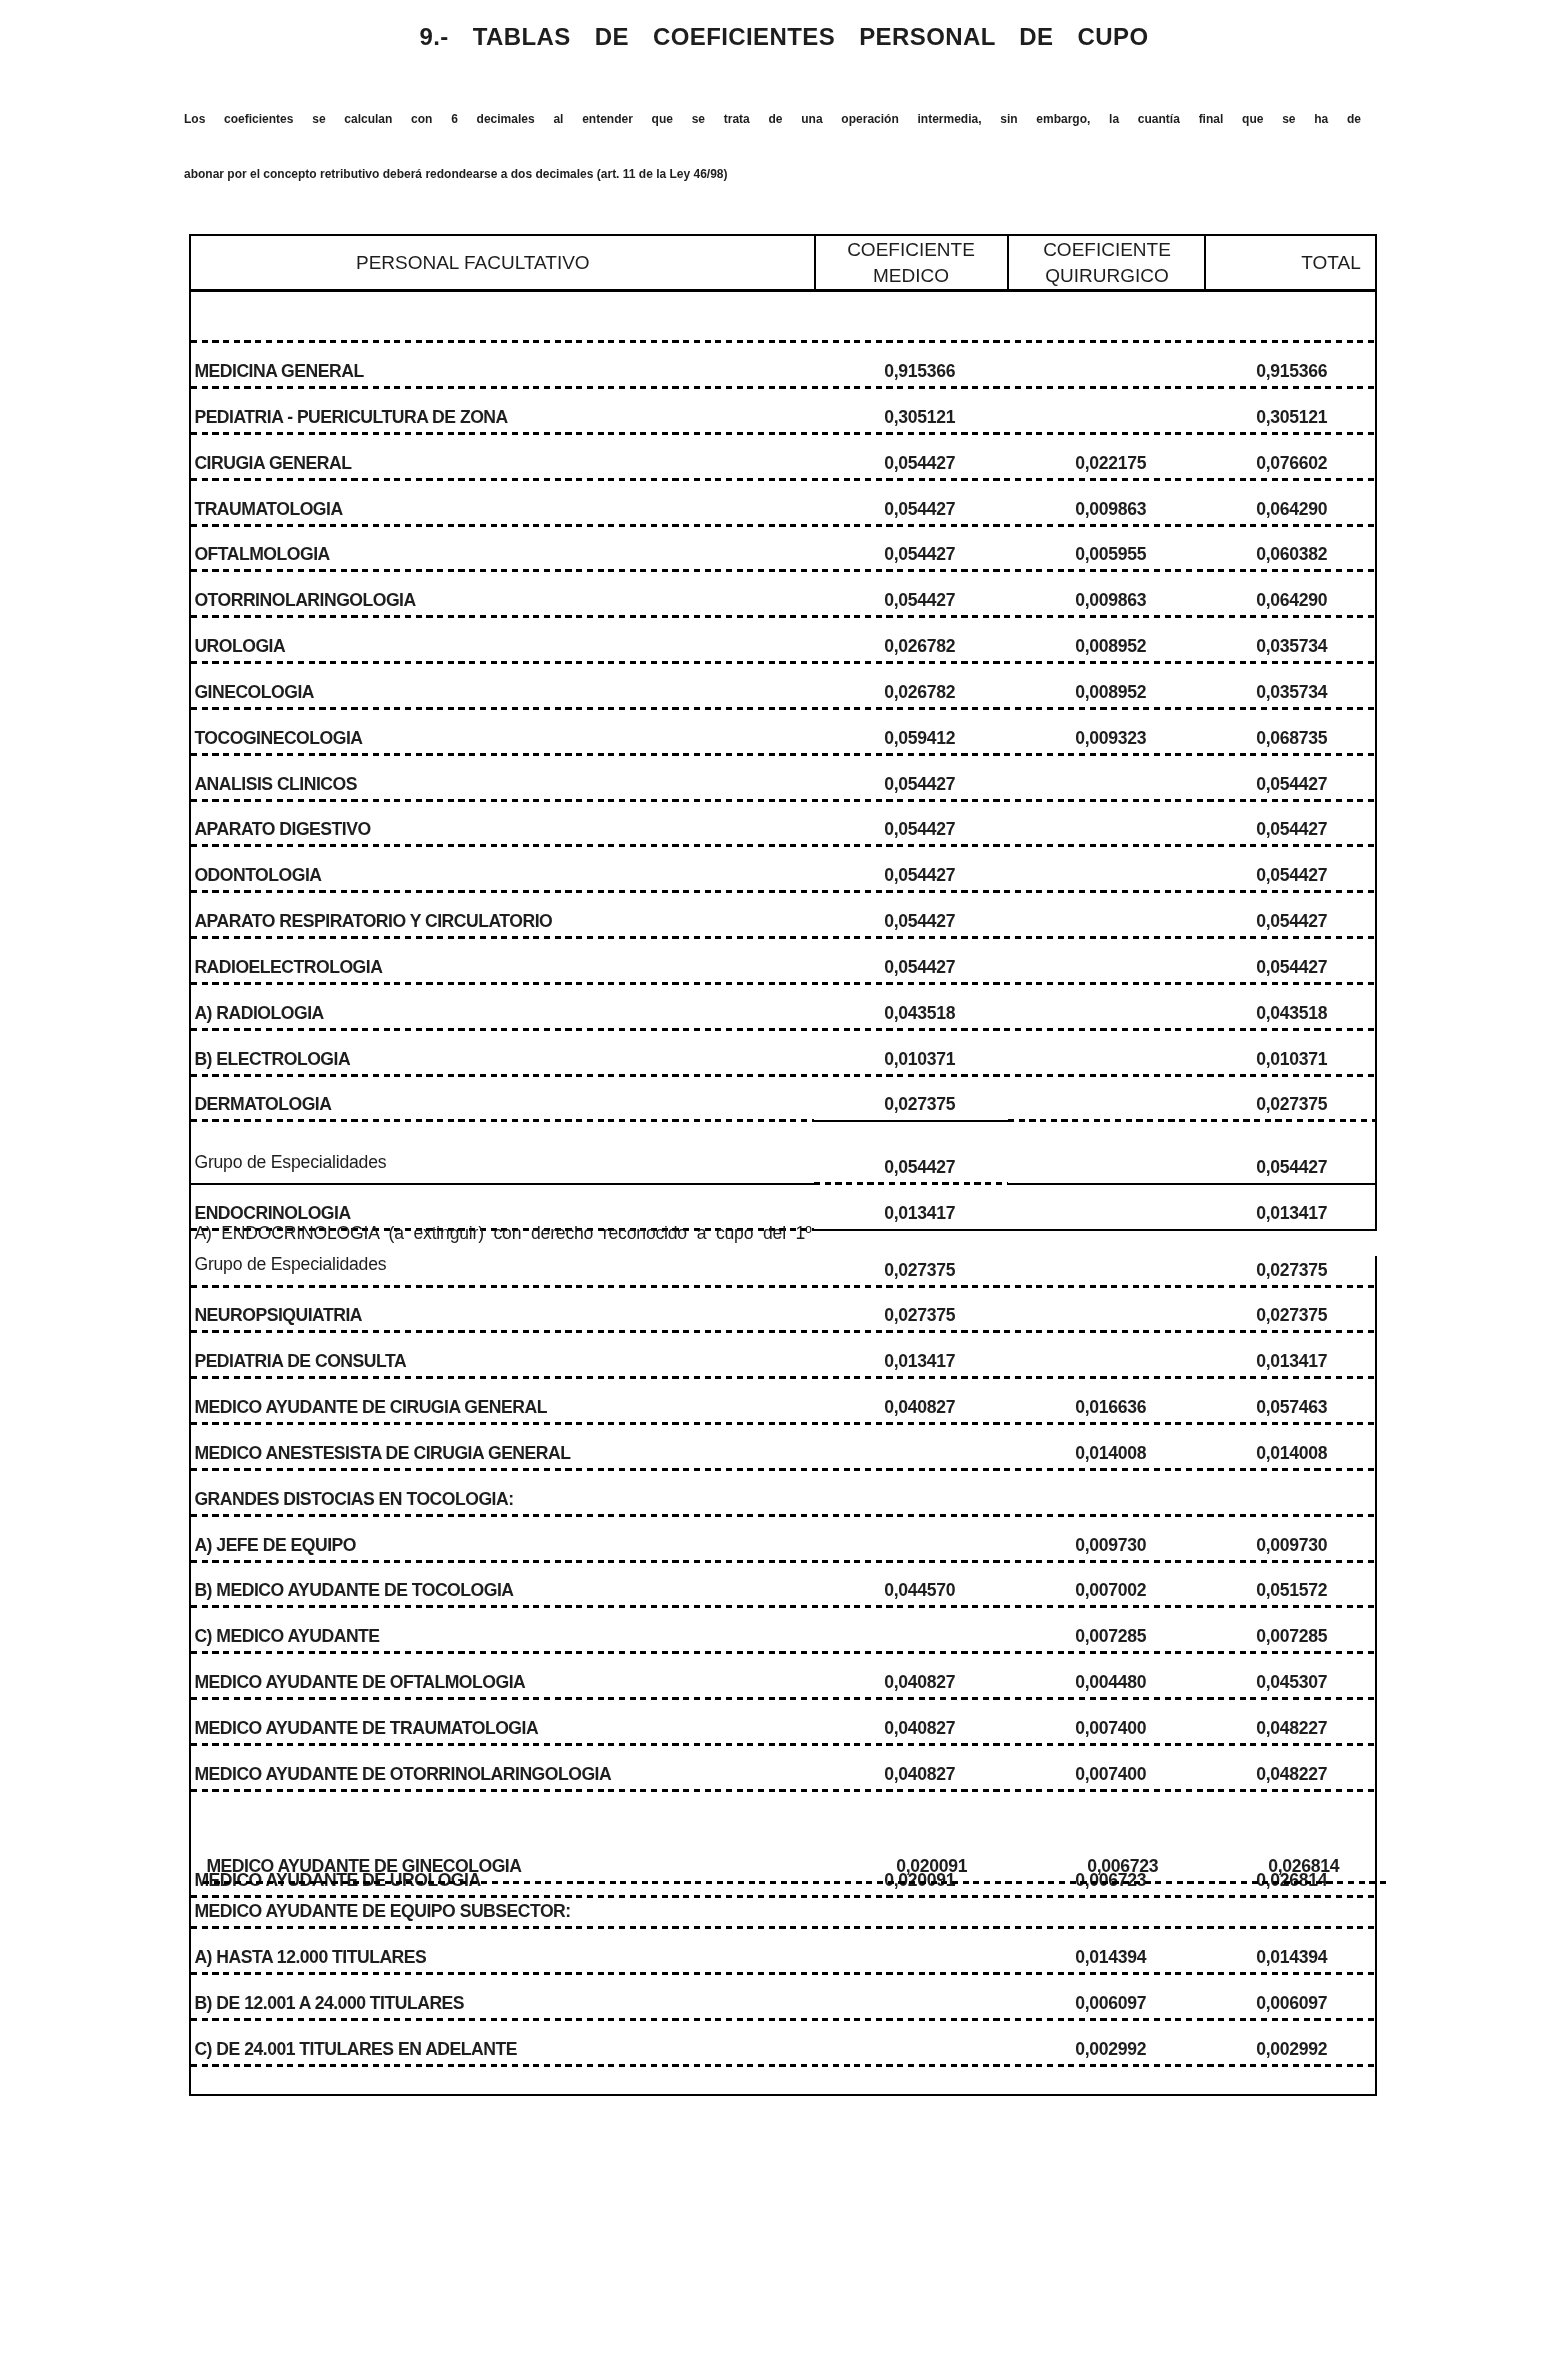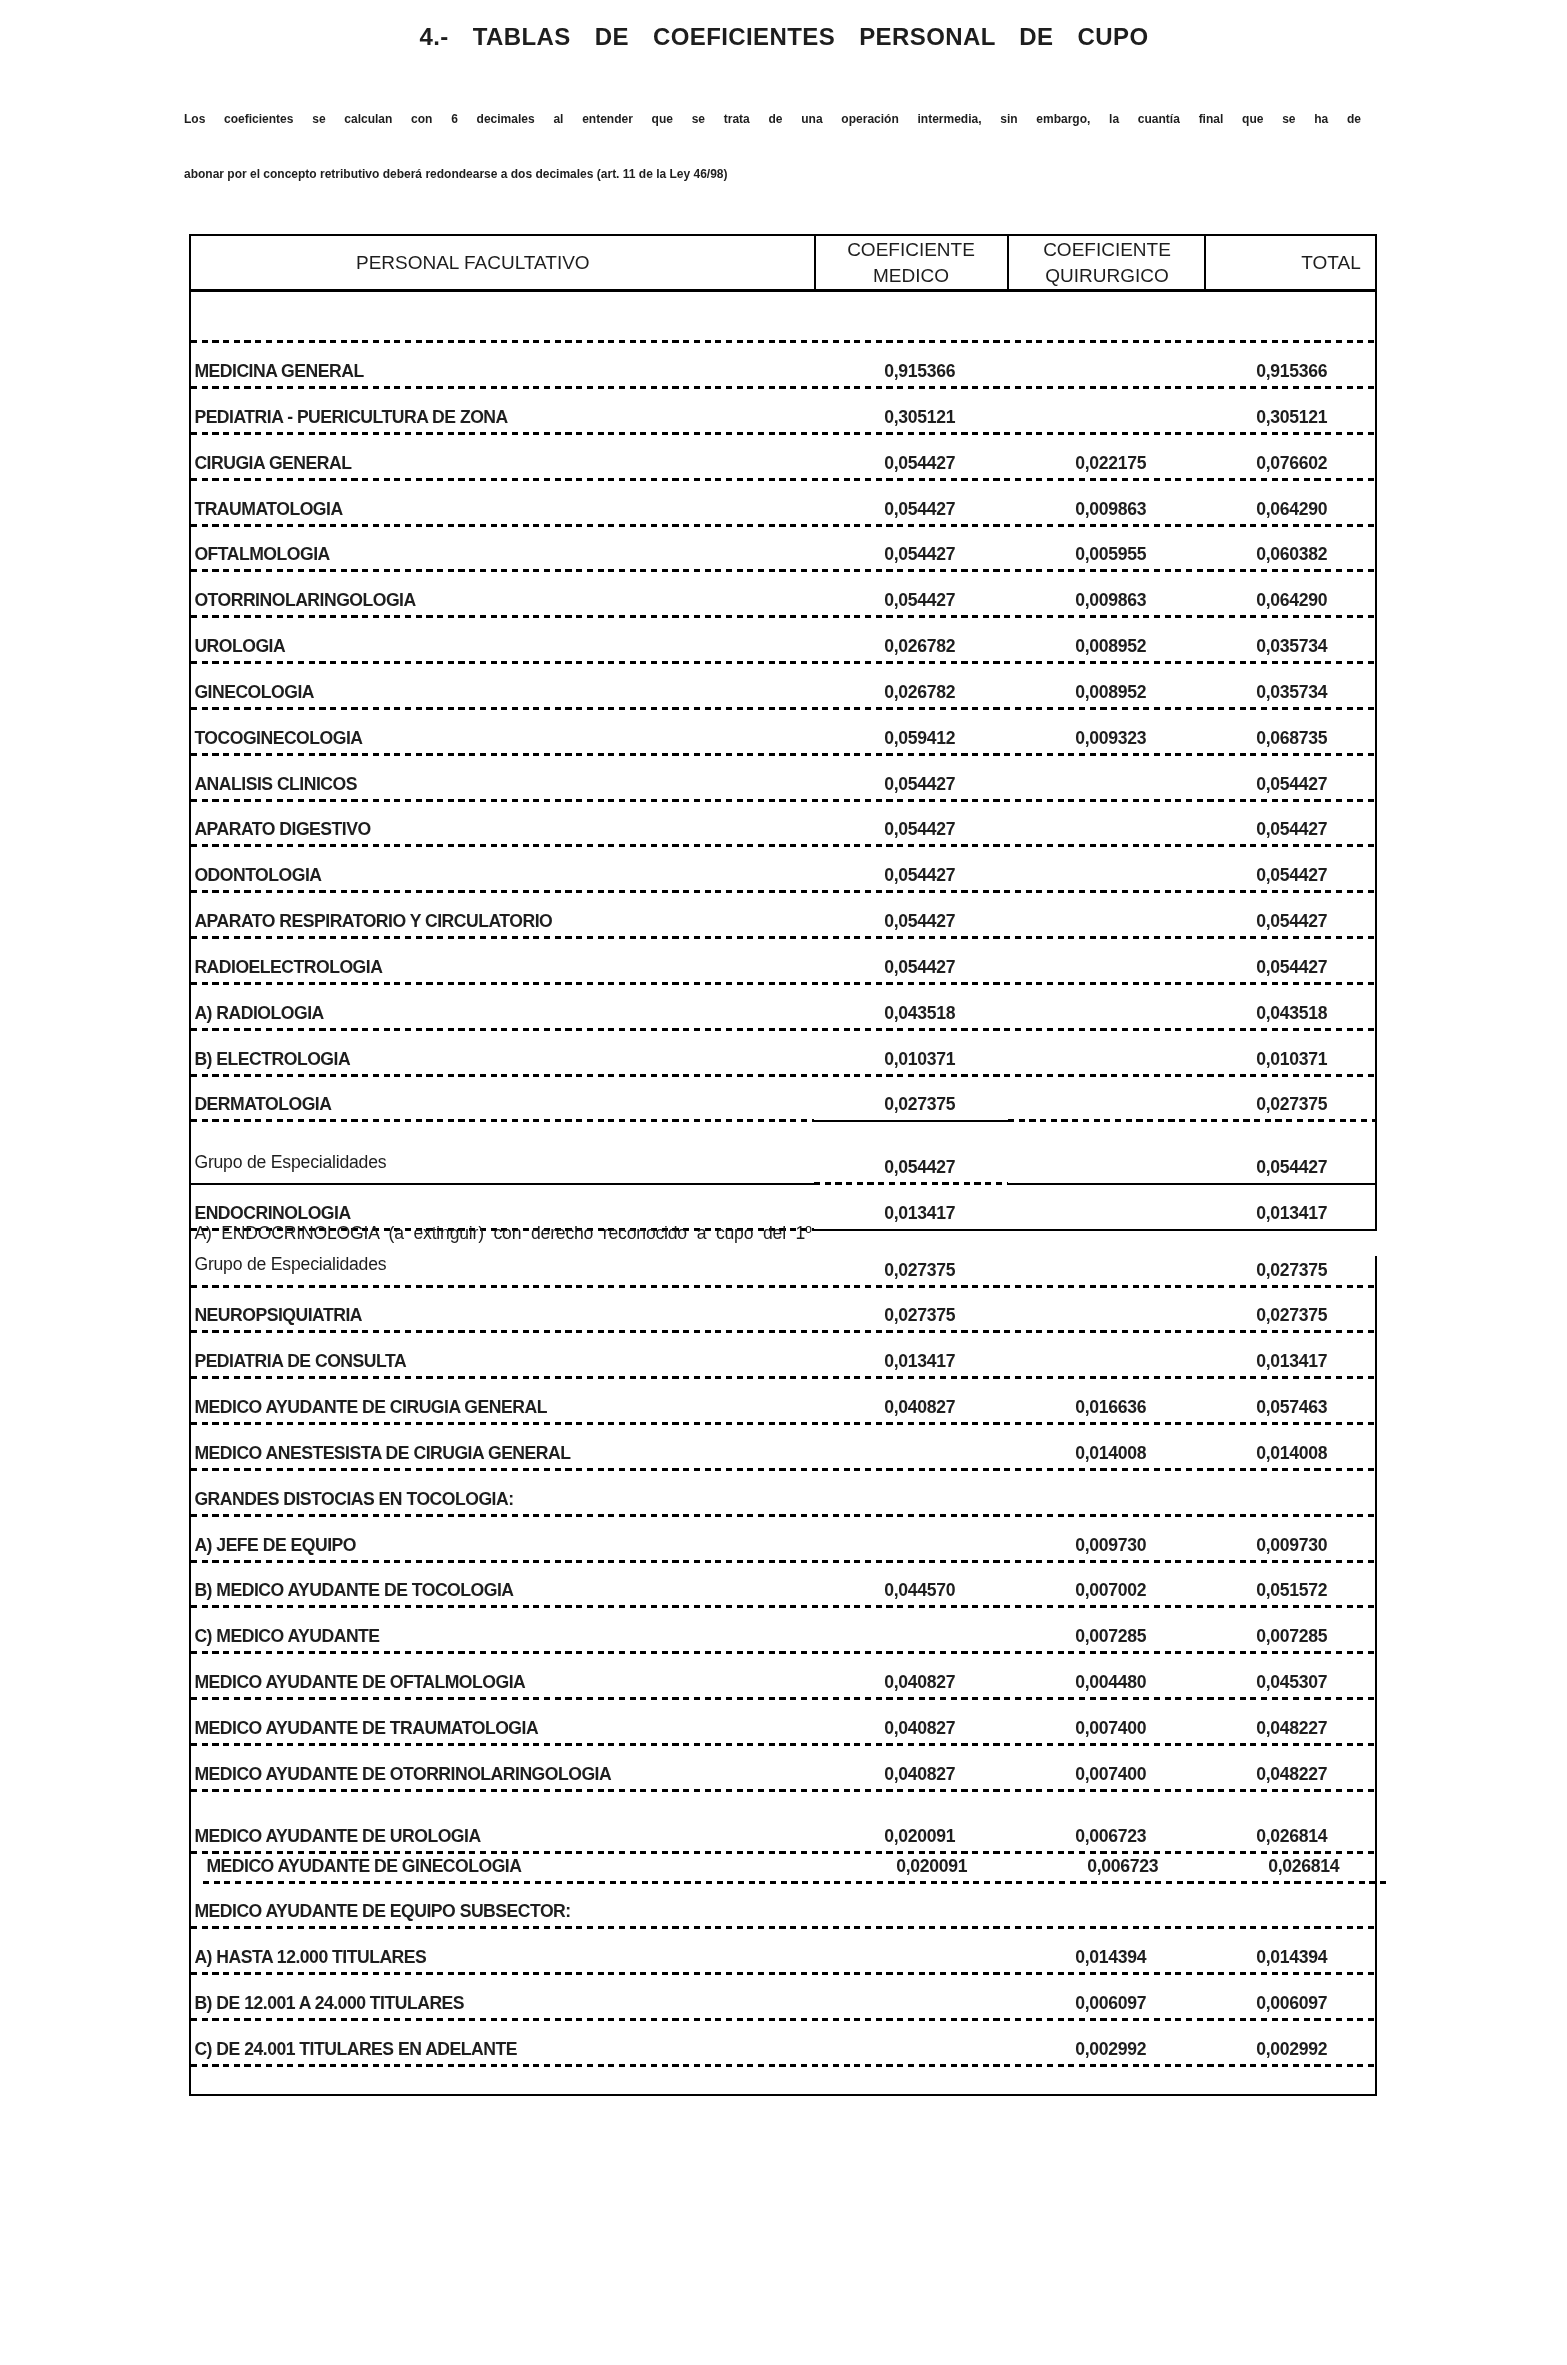--- a/index.html
+++ b/index.html
@@ -32,21 +32,21 @@
   .num.medico { left: 675px; }
   .num.quirurgico { left: 866px; }
   .num.total { left: 1047px; }
   .seg { position: absolute; height: 2.3px; bottom: -1.5px; }
   .seg.dash { background-image: repeating-linear-gradient(to right, #000 0 6.1px, transparent 6.1px 10.7px); }
   .seg.solid { height: 1.5px; background: #000; }
 </style>
 </head>
 <body>
 
-<div class="title">4.- TABLAS DE COEFICIENTES PERSONAL DE CUPO</div>
+<div class="title">9.- TABLAS DE COEFICIENTES PERSONAL DE CUPO</div>
 <div class="intro l1">Los coeficientes se calculan con 6 decimales al entender que se trata de una operación intermedia, sin embargo, la cuantía final que se ha de</div>
 <div class="intro l2">abonar por el concepto retributivo deberá redondearse a dos decimales (art. 11 de la Ley 46/98)</div>
 
 <div class="table" id="coef-table" style="height: 1862px;">
   <div class="tbl-border-top"></div>
   <div class="tbl-border-left"></div>
   <div class="tbl-border-bottom"></div>
 
   <div class="hdr" style="left:2.3px;width:563px;border-radius:21px;">
     <span>PERSONAL FACULTATIVO</span>
@@ -290,21 +290,21 @@
         <div class="num total">0,048227</div>
         <div class="seg dash" style="left: 0px; width: 1184px;"></div>
       </div>
       <div class="row" style="top: 1510px; height: 46px;">
         <div class="cell-label">MEDICO AYUDANTE DE OTORRINOLARINGOLOGIA</div>
         <div class="num medico">0,040827</div>
         <div class="num quirurgico">0,007400</div>
         <div class="num total">0,048227</div>
         <div class="seg dash" style="left: 0px; width: 1184px;"></div>
       </div>
-      <div class="row" style="top: 1572px; height: 46px;">
+      <div class="row" style="top: 1616px; height: 46px;">
         <div class="cell-label">MEDICO AYUDANTE DE UROLOGIA</div>
         <div class="num medico">0,020091</div>
         <div class="num quirurgico">0,006723</div>
         <div class="num total">0,026814</div>
         <div class="seg dash" style="left: 0px; width: 1184px;"></div>
       </div>
       <div class="row" style="top: 1602px; height: 46px; margin-left: 12px;">
         <div class="cell-label">MEDICO AYUDANTE DE GINECOLOGIA</div>
         <div class="num medico">0,020091</div>
         <div class="num quirurgico">0,006723</div>

